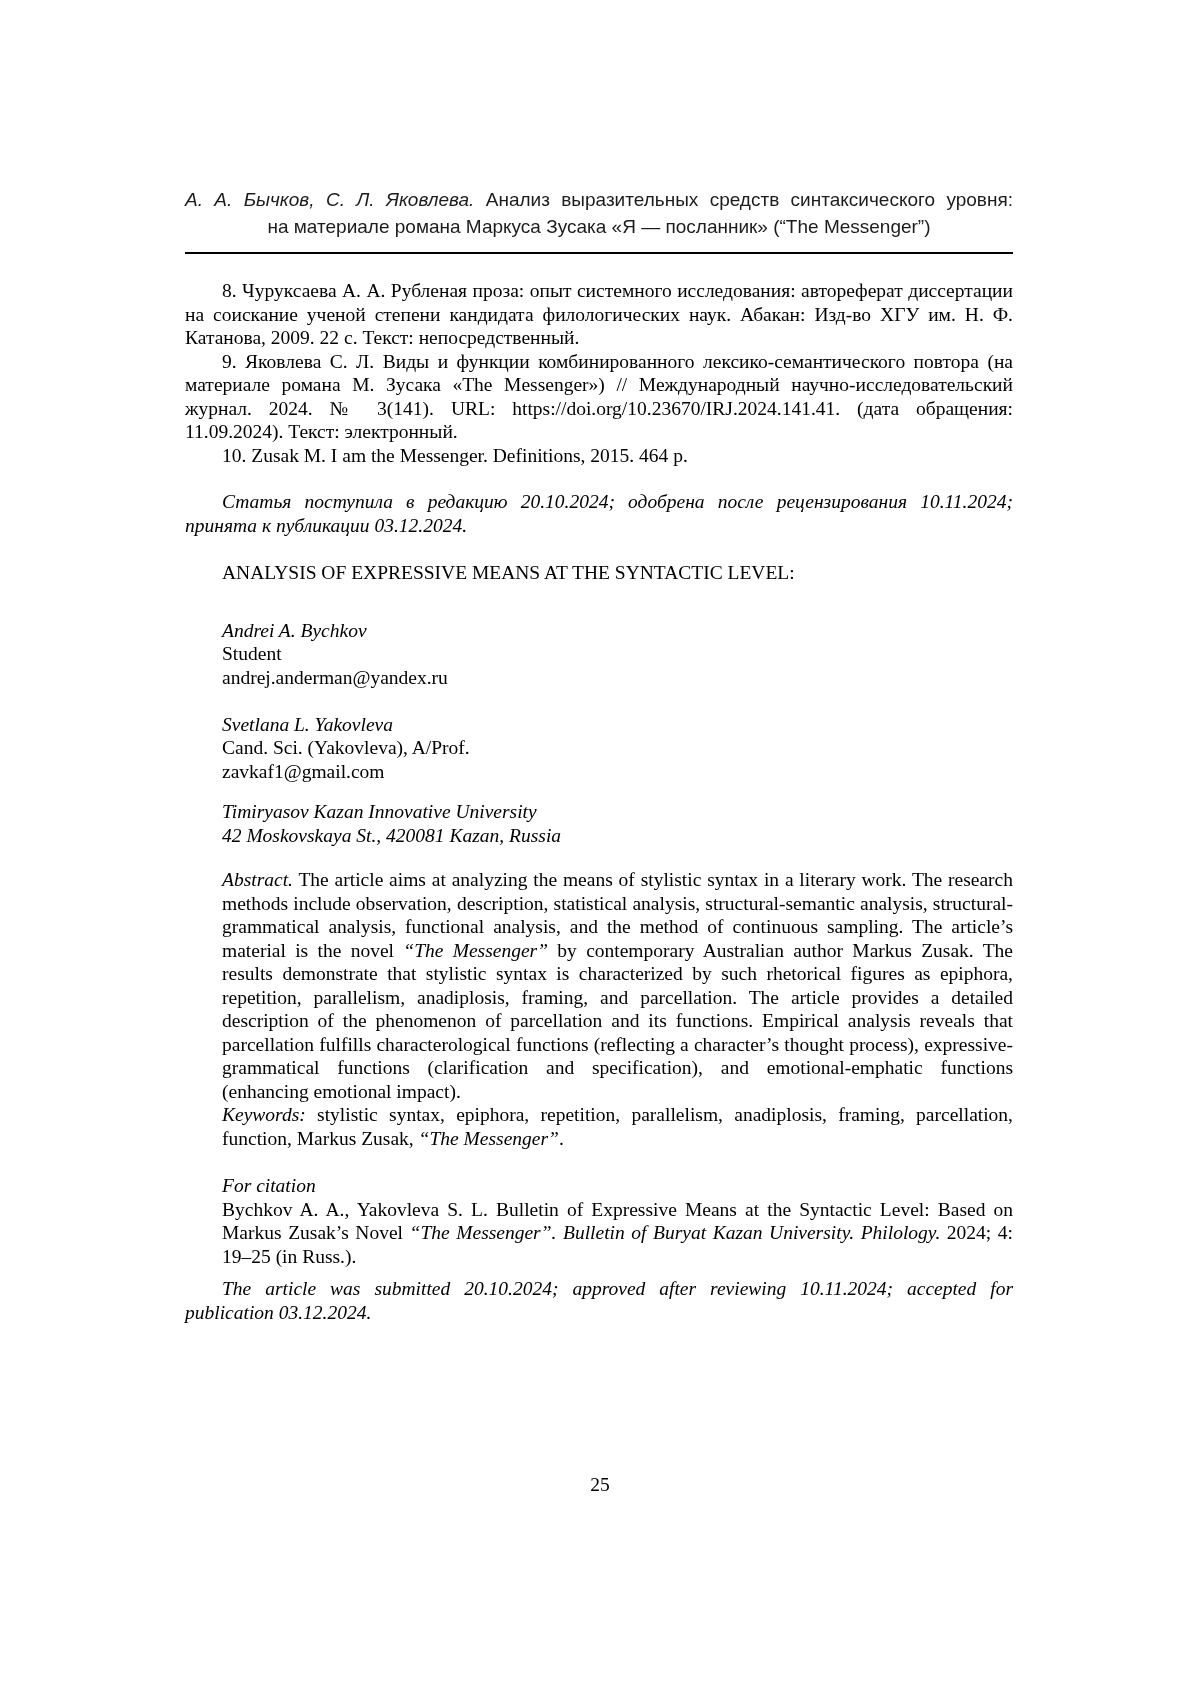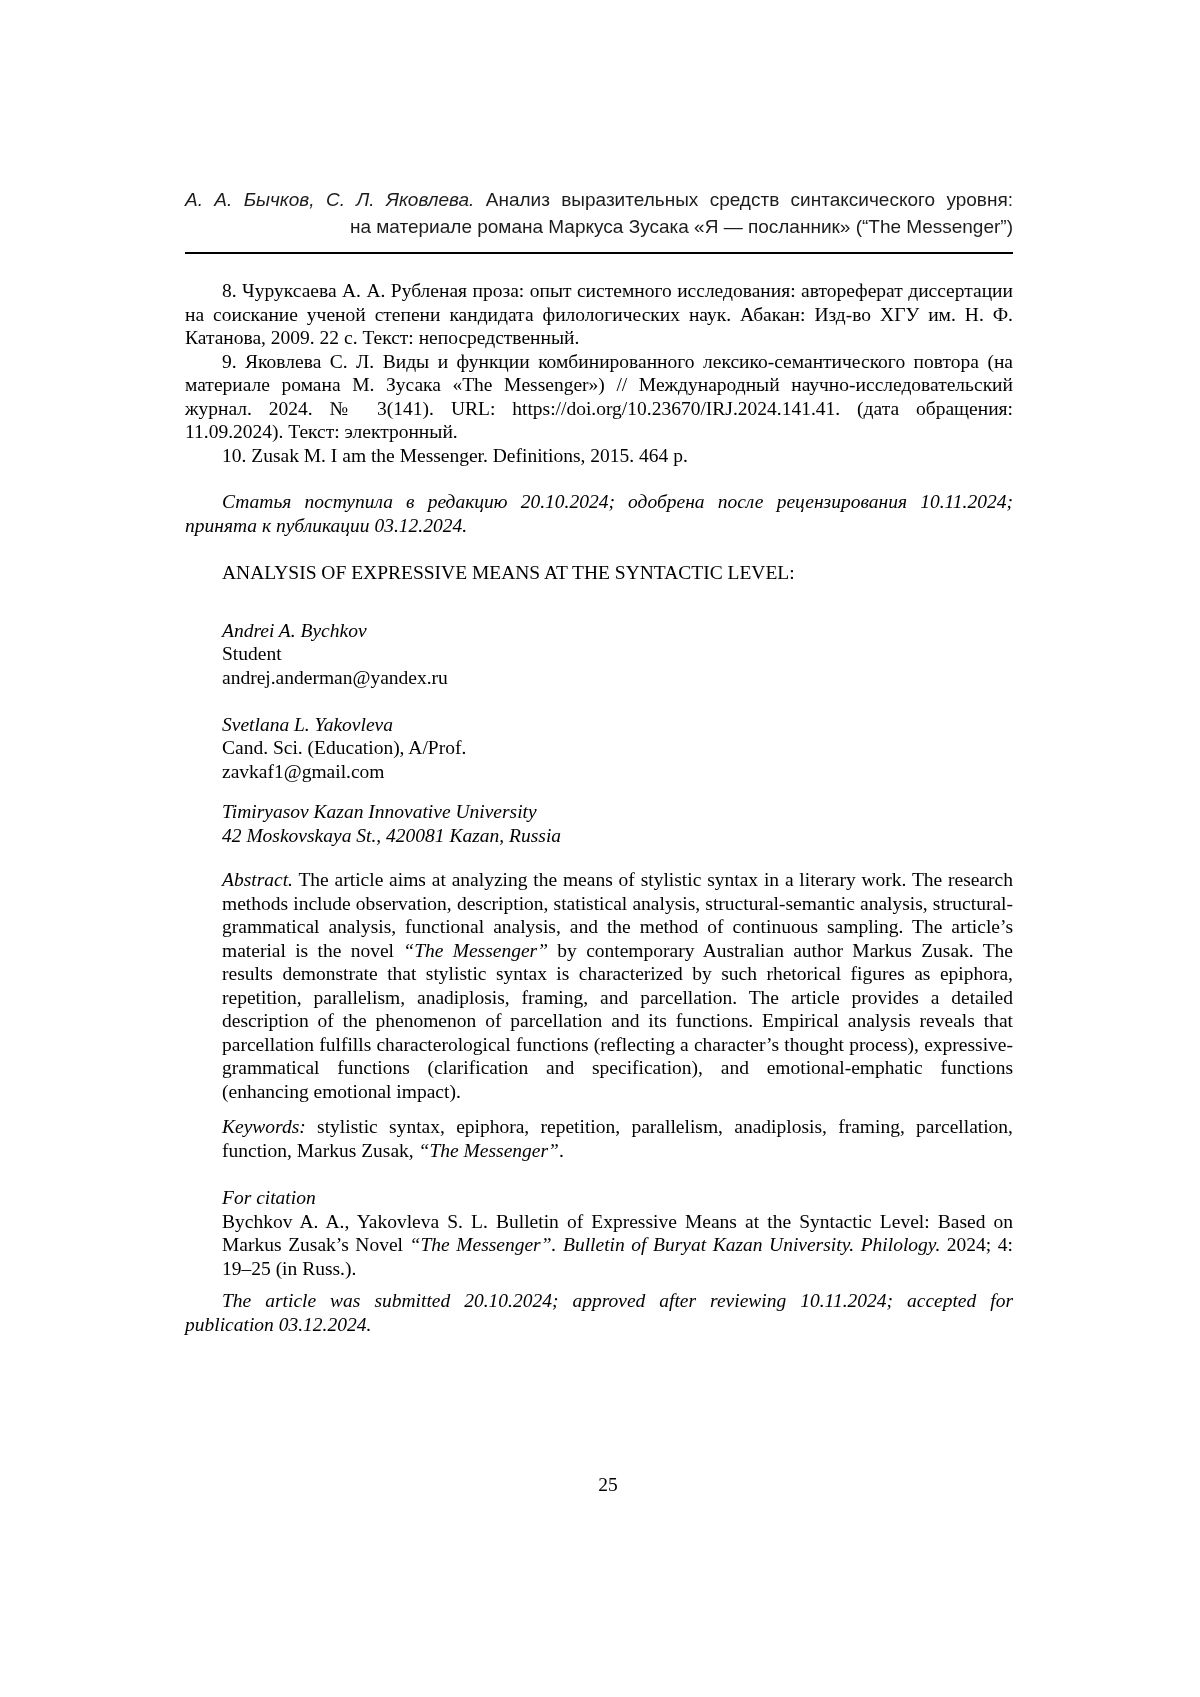--- a/index.html
+++ b/index.html
@@ -16,45 +16,45 @@
     line-height: 23.5px;
   }
   
   .running-header {
     font-family: "Liberation Sans", sans-serif;
     font-size: 19px;
     line-height: 27px;
     color: #1c1c1c;
   }
   .running-header .line1 { text-align: justify; text-align-last: justify; }
-  .running-header .line2 { text-align: right; }
+  .running-header .line2 { text-align: center; }
   .header-rule {
     border: none;
     border-top: 2.5px solid #000;
     margin: 12px 0 0 0;
   }
   
   p { margin: 0; }
   .justify { text-align: justify; }
   .indent { text-indent: 37px; }
   .block-indent { margin-left: 37px; }
   .italic { font-style: italic; }
   .refs { margin-top: 25px; }
   .note-ru { margin-top: 23px; }
   .en-title { margin-top: 24px; }
   .authors { margin-top: 34px; }
   .author + .author { margin-top: 23.5px; }
   .affiliation { margin-top: 17px; font-style: italic; }
   .abstract { margin-top: 21px; }
-  .keywords { margin-top: 12px; }
+  .keywords { margin-top: 0; }
   .for-citation { margin-top: 24px; }
   .note-en { margin-top: 9px; }
   .page-number {
     position: absolute;
-    left: 194px;
+    left: 186px;
     top: 1473px;
     width: 828px;
     text-align: center;
   }
 </style>
 </head>
 <body>
 
 <div class="page">
 
@@ -77,21 +77,21 @@
   </section>
 
   <section class="authors block-indent">
     <div class="author">
       <p class="italic">Andrei A. Bychkov</p>
       <p>Student</p>
       <p>andrej.anderman@yandex.ru</p>
     </div>
     <div class="author">
       <p class="italic">Svetlana L. Yakovleva</p>
-      <p>Cand. Sci. (Education), A/Prof.</p>
+      <p>Cand. Sci. (Yakovleva), A/Prof.</p>
       <p>zavkaf1@gmail.com</p>
     </div>
   </section>
 
   <section class="affiliation block-indent">
     <p>Timiryasov Kazan Innovative University</p>
     <p>42 Moskovskaya St., 420081 Kazan, Russia</p>
   </section>
 
   <p class="abstract block-indent justify"><i>Abstract.</i><span> The article aims at analyzing the means of stylistic syntax in a literary work. The research methods include observation, description, statistical analysis, structural-semantic analysis, structural-grammatical analysis, functional analysis, and the method of continuous sampling. The article’s material is the novel </span><i>“The Messenger”</i><span> by contemporary Australian author Markus Zusak. The results demonstrate that stylistic syntax is characterized by such rhetorical figures as epiphora, repetition, parallelism, anadiplosis, framing, and parcellation. The article provides a detailed description of the phenomenon of parcellation and its functions. Empirical analysis reveals that parcellation fulfills characterological functions (reflecting a character’s thought process), expressive-grammatical functions (clarification and specification), and emotional-emphatic functions (enhancing emotional impact).</span></p>

